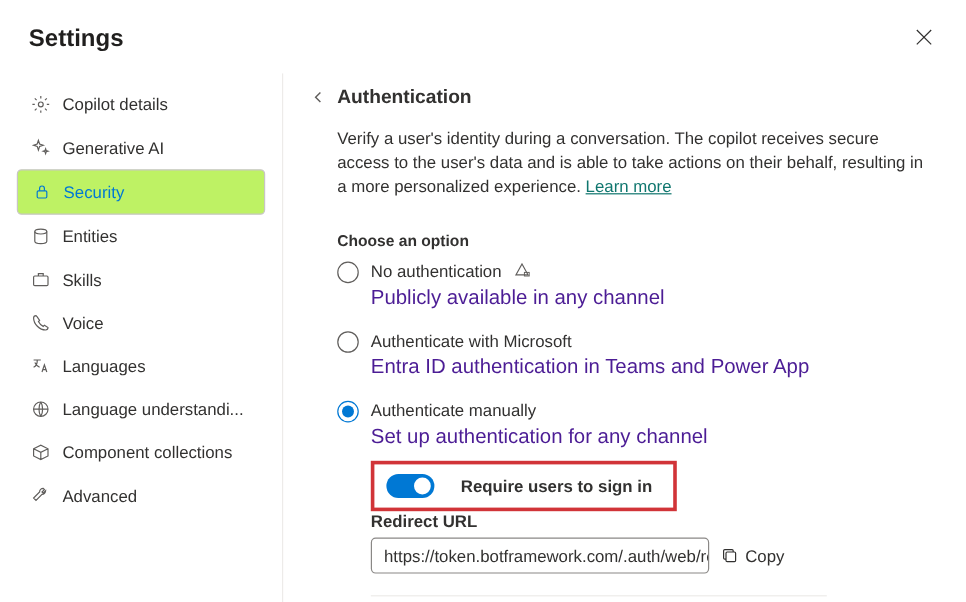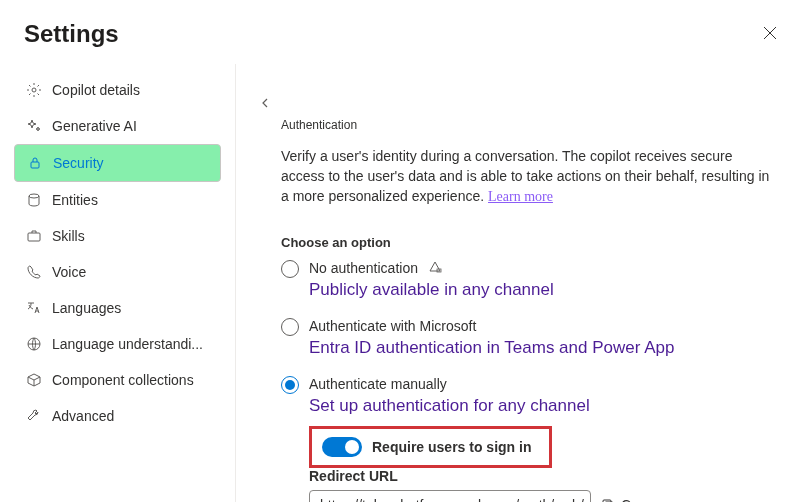--- a/index.html
+++ b/index.html
@@ -1,45 +1,45 @@
 <!DOCTYPE html>
 <html><head>
   <meta charset="utf-8">
   <style>
     * { box-sizing: border-box; margin: 0; padding: 0; font-family: "Segoe UI", sans-serif; }
     body { width: 805px; height: 502px; background: #fff; color: #323130; font-size: 14px; overflow: hidden; position: relative; }
     .header { display: flex; align-items: center; justify-content: space-between; padding: 20px 24px 16px 24px; }
-    .header h1 { font-size: 24px; font-weight: 600; color: #201f1e; }
+    .header h1 { font-size: 20px; font-weight: 600; color: #201f1e; }
     .close-btn { background: none; border: none; cursor: pointer; padding: 4px; color: #323130; }
     .main { display: flex; height: calc(100% - 60px); }
     .sidebar { width: 235px; padding: 8px 14px; border-right: none; }
     .sidebar-item { display: flex; align-items: center; gap: 10px; padding: 10px 12px; cursor: pointer; border-radius: 4px; color: #323130; }
-    .sidebar-item.active { border: 1px solid #c8c6c4; background: #86efac; color: #0078d4; }
+    .sidebar-item.active { border: 1px solid #c8c6c4; background: #bef264; color: #0078d4; }
     .sidebar-item.active .icon { color: #0078d4; }
     .sidebar-item .icon { width: 16px; height: 16px; display: flex; align-items: center; justify-content: center; color: #605e5c; }
     .sidebar-item .label { font-size: 14px; white-space: nowrap; overflow: hidden; text-overflow: ellipsis; }
     .content { flex: 1; padding: 12px 28px 0 0; position: relative; overflow: hidden; }
     .content-inner { padding-left: 24px; }
     .sep { position: absolute; left: 0; top: 0; bottom: 0; width: 1px; background: #edebe9; }
     .section-header { display: flex; align-items: center; gap: 10px; margin-bottom: 14px; }
     .back-chevron { color: #605e5c; cursor: pointer; }
-    .section-title { font-size: 12px; font-weight: 400; margin-top: 42px; }
+    .section-title { font-size: 16px; font-weight: 700; }
     .description { font-size: 14px; color: #323130; line-height: 20px; margin-bottom: 28px; padding-left: 22px; }
-    .description a { color: #8b5cf6; text-decoration: underline; font-family: Liberation Serif, serif; }
+    .description a { color: #0f766e; text-decoration: underline; }
     .choose-label { font-size: 13px; font-weight: 600; color: #323130; margin-bottom: 10px; padding-left: 22px; }
     .options { padding-left: 22px; }
     .option { margin-bottom: 18px; }
     .option-row { display: flex; align-items: flex-start; gap: 10px; }
     .radio { width: 18px; height: 18px; border-radius: 50%; border: 1px solid #605e5c; display: flex; align-items: center; justify-content: center; cursor: pointer; flex-shrink: 0; }
     .radio.checked { border-color: #0078d4; }
     .radio.checked::after { content: ""; width: 10px; height: 10px; border-radius: 50%; background: #0078d4; }
     .option-label { font-size: 14px; color: #323130; }
     .option-sub { font-size: 17px; color: #4c1d95; margin-left: 28px; margin-top: 2px; }
     .warn-icon { color: #605e5c; }
-    .highlight-box { border: 3px solid #d13438; display: inline-flex; align-items: center; gap: 10px; padding: 8px 18px 8px 10px; margin-left: 28px; margin-top: 10px; }
+    .highlight-box { border: 3px solid #d13438; display: inline-flex; align-items: center; gap: 22px; padding: 8px 18px 8px 10px; margin-left: 28px; margin-top: 10px; }
     .toggle { width: 40px; height: 20px; background: #0078d4; border-radius: 10px; position: relative; cursor: pointer; }
     .toggle::after { content: ""; position: absolute; width: 14px; height: 14px; background: #fff; border-radius: 50%; top: 3px; right: 3px; }
     .toggle-label { font-size: 14px; font-weight: 600; }
     .redirect-section { margin-left: 28px; }
     .field-label { font-size: 14px; font-weight: 600; margin-bottom: 6px; }
     .url-row { display: flex; align-items: center; gap: 10px; }
     .url-input { flex: 1; max-width: 282px; border: 1px solid #8a8886; border-radius: 4px; padding: 6px 10px; font-size: 14px; color: #323130; background: #fff; white-space: nowrap; overflow: hidden; }
     .copy-btn { display: flex; align-items: center; gap: 6px; background: none; border: none; cursor: pointer; font-size: 14px; color: #323130; }
     .divider { border: none; border-top: 1px solid #edebe9; margin: 18px 0 18px 28px; max-width: 380px; }
   </style>

